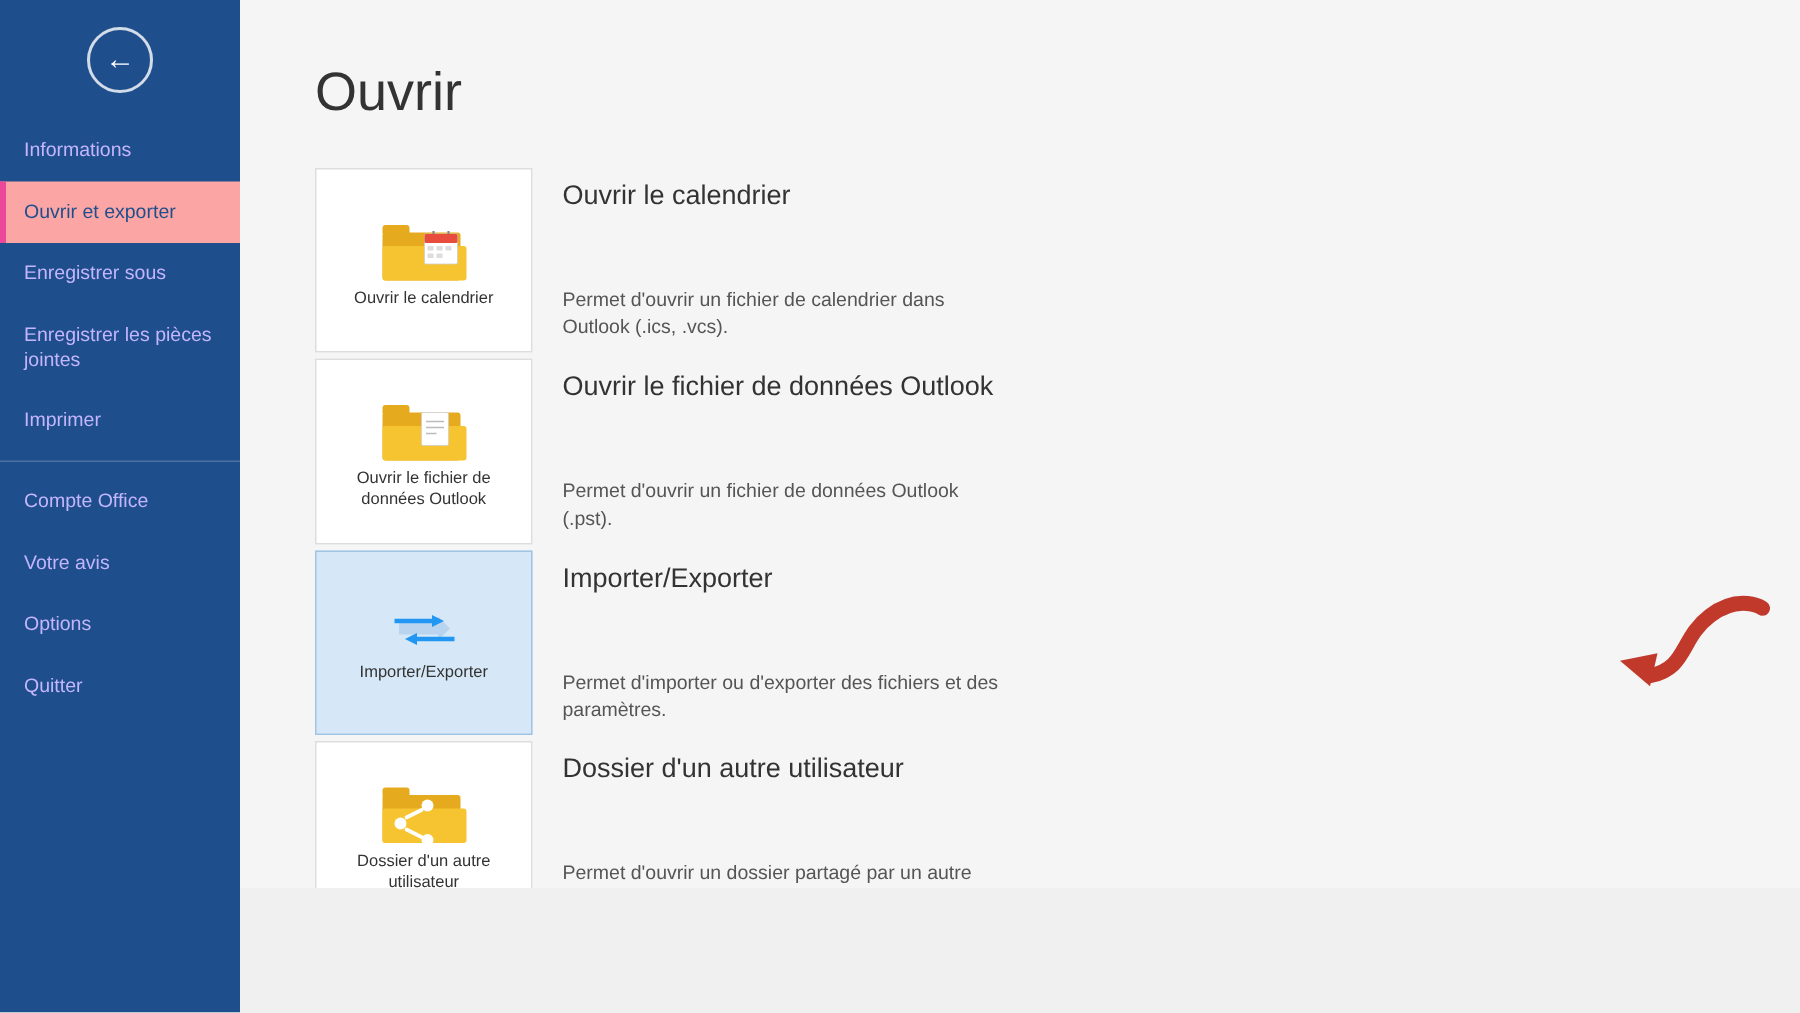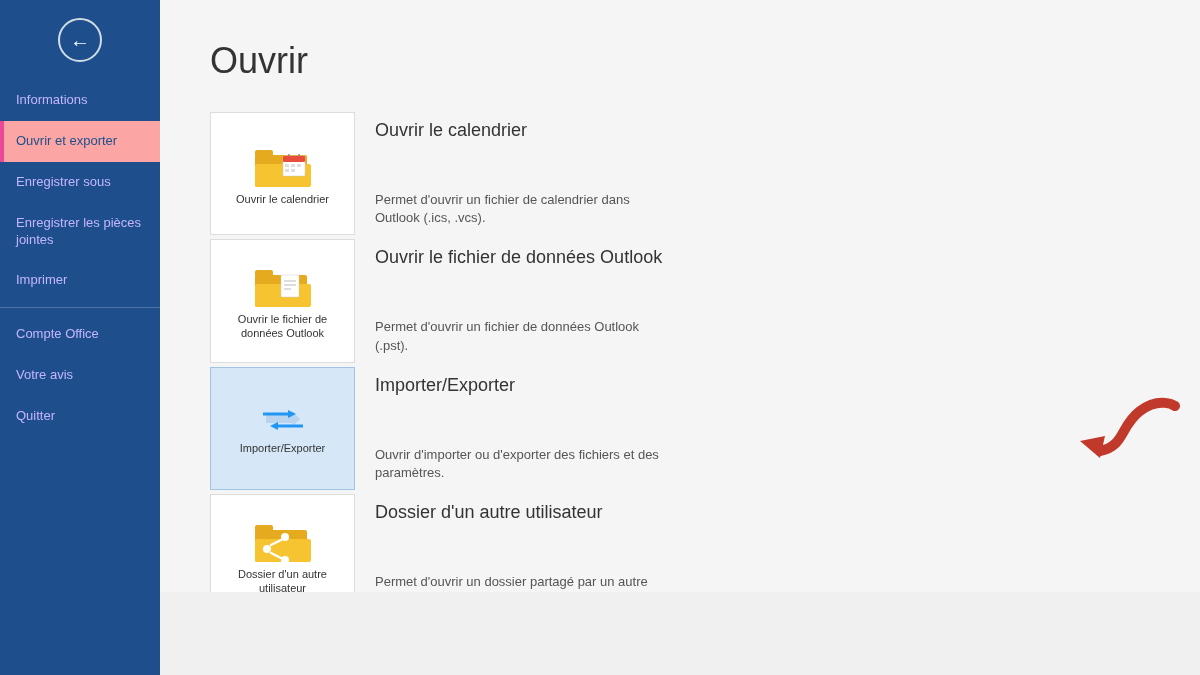--- a/index.html
+++ b/index.html
@@ -165,20 +165,23 @@
   <hr class="sidebar-divider">
 
   <div class="sidebar-item">
     <span>Compte Office</span>
   </div>
 
   <div class="sidebar-item">
     <span>Votre avis</span>
   </div>
 
+  <div class="sidebar-item">
+    <span>Options</span>
+  </div>
 
   <div class="sidebar-item">
     <span>Quitter</span>
   </div>
 </nav>
 
 <main class="main-content">
   <h1 class="page-title">Ouvrir</h1>
 
   <div class="items-container">
@@ -241,21 +244,21 @@
           <path d="M5,13 L30,13" stroke="#2196F3" stroke-width="3" fill="none"></path>
           <polygon points="30,9 38,13 30,17" fill="#2196F3"></polygon>
 
           <path d="M45,25 L20,25" stroke="#2196F3" stroke-width="3" fill="none"></path>
           <polygon points="20,21 12,25 20,29" fill="#2196F3"></polygon>
         </svg>
         <div style="font-size:11px;color:#333;line-height:1.3;">Importer/Exporter</div>
       </div>
       <div class="open-item-text">
         <div class="open-item-title">Importer/Exporter</div>
-        <div class="open-item-desc">Ouvrir d'importer ou d'exporter des fichiers et des paramètres.</div>
+        <div class="open-item-desc">Permet d'importer ou d'exporter des fichiers et des paramètres.</div>
       </div>
 
       <div style="position:absolute; right:-30px; top:50%; transform:translateY(-50%); pointer-events:none;">
         <svg width="130" height="80" viewBox="0 0 130 80">
 
           <path d="M125,20 C125,20 110,10 90,25 C70,40 75,60 50,65" stroke="#c0392b" stroke-width="10" fill="none" stroke-linecap="round"></path>
 
           <polygon points="30,55 55,50 50,72" fill="#c0392b"></polygon>
         </svg>
       </div>

